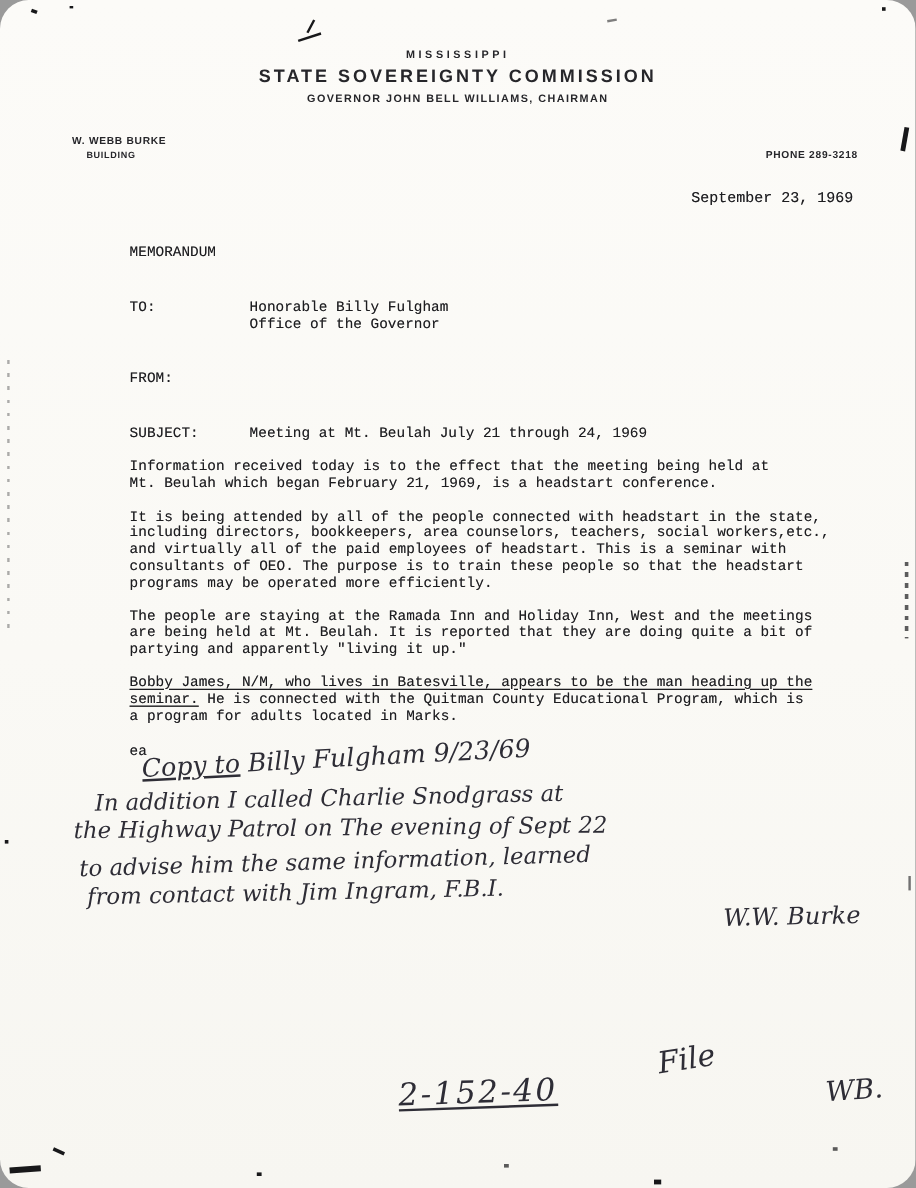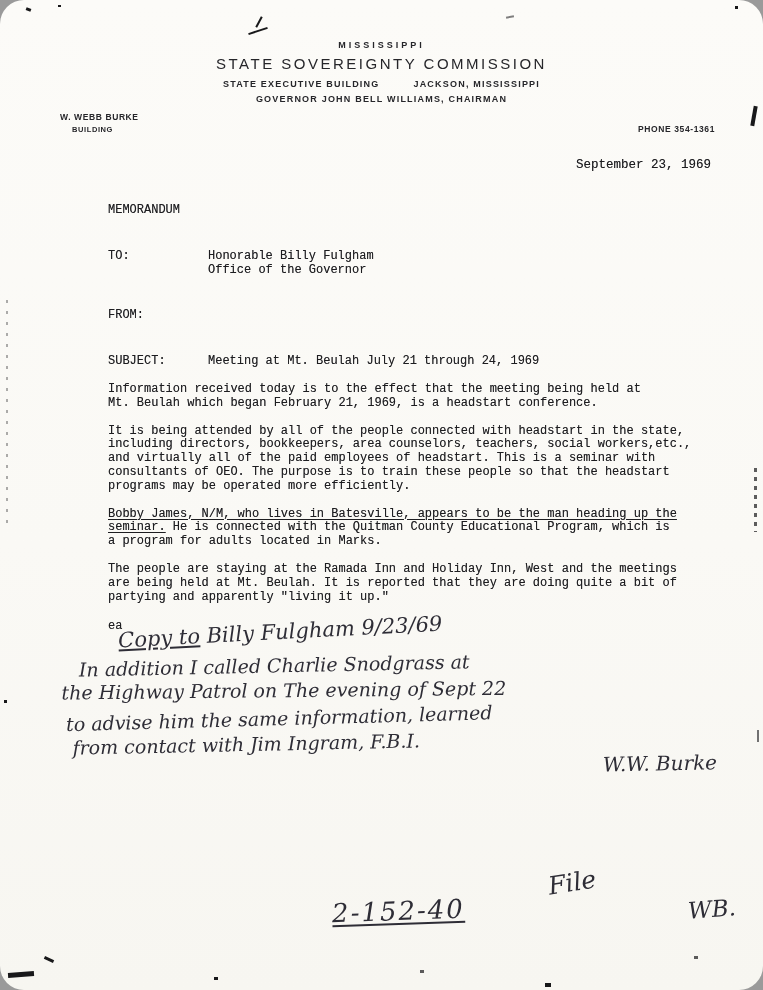--- a/index.html
+++ b/index.html
@@ -17,21 +17,21 @@
     border-radius:24px;
   }
   
   .letterhead{
     position:absolute; top:40px; left:0; width:100%;
     text-align:center;
     font-family:"Liberation Sans", sans-serif;
     color:#26262a;
   }
   .lh-state{ font-size:9px; letter-spacing:3px; font-weight:bold; }
-  .lh-org{ font-size:15px; letter-spacing:2.5px; font-weight:normal; margin-top:5px; }
+  .lh-org{ font-size:15px; letter-spacing:2.5px; font-weight:bold; margin-top:5px; }
   .lh-address{ font-size:9px; letter-spacing:1.2px; font-weight:bold; margin-top:7px; }
   .lh-address .gap{ display:inline-block; width:34px; }
   .lh-chairman{ font-size:9px; letter-spacing:1.2px; font-weight:bold; margin-top:5px; }
   .director-block{
     position:absolute; top:112px; left:60px;
     font-family:"Liberation Sans", sans-serif;
     font-size:8.5px; font-weight:bold; letter-spacing:0.6px; color:#26262a;
     text-align:left;
   }
   .director-block .title{ font-size:7.5px; margin-top:3px; margin-left:12px; }
@@ -99,30 +99,29 @@
   .art{ position:absolute; background:#18181a; }
 </style>
 </head>
 <body>
 
 <div class="page">
 
   <div class="letterhead">
     <div class="lh-state">MISSISSIPPI</div>
     <div class="lh-org">STATE SOVEREIGNTY COMMISSION</div>
-    <div class="lh-address"><span>STATE EXECUTIVE BUILDING</span><span class="gap"></span><span>JACKSON, MISSISSIPPI</span></div>
     <div class="lh-chairman">GOVERNOR JOHN BELL WILLIAMS, CHAIRMAN</div>
   </div>
 
   <div class="director-block">
     <div>W. WEBB BURKE</div>
     <div class="title">BUILDING</div>
   </div>
 
-  <div class="phone">PHONE 354-1361</div>
+  <div class="phone">PHONE 289-3218</div>
 
   <div class="date-line">September 23, 1969</div>
 
   <div class="memo-col">
     <div class="memo-heading">MEMORANDUM</div>
 
     <div class="field-row row-to">
       <span>TO:</span>
       <span class="pre">Honorable Billy Fulgham
 Office of the Governor</span>
@@ -137,26 +136,26 @@
       <span>Meeting at Mt. Beulah July 21 through 24, 1969</span>
     </div>
 
     <div class="para">Information received today is to the effect that the meeting being held at
 Mt. Beulah which began February 21, 1969, is a headstart conference.</div>
     <div class="para">It is being attended by all of the people connected with headstart in the state,
 including directors, bookkeepers, area counselors, teachers, social workers,etc.,
 and virtually all of the paid employees of headstart.  This is a seminar with
 consultants of OEO.  The purpose is to train these people so that the headstart
 programs may be operated more efficiently.</div>
+    <div class="para">The people are staying at the Ramada Inn and Holiday Inn, West and the meetings
+are being held at Mt. Beulah.  It is reported that they are doing quite a bit of
+partying and apparently "living it up."</div>
     <div class="para"><span class="u">Bobby James, N/M, who lives in Batesville, appears to be the man heading up the
 seminar.</span><span>  He is connected with the Quitman County Educational Program, which is
 a program for adults located in Marks.</span></div>
-    <div class="para">The people are staying at the Ramada Inn and Holiday Inn, West and the meetings
-are being held at Mt. Beulah.  It is reported that they are doing quite a bit of
-partying and apparently "living it up."</div>
 
     <div class="typist">ea</div>
   </div>
 
   <div class="hand copy-line"><span class="u">Copy to</span><span> Billy Fulgham 9/23/69</span></div>
 
   <div class="hand notes">
     <div class="n1">In addition I called Charlie Snodgrass at</div>
     <div class="n2">the Highway Patrol on The evening of Sept 22</div>
     <div class="n3">to advise him the same information, learned</div>

